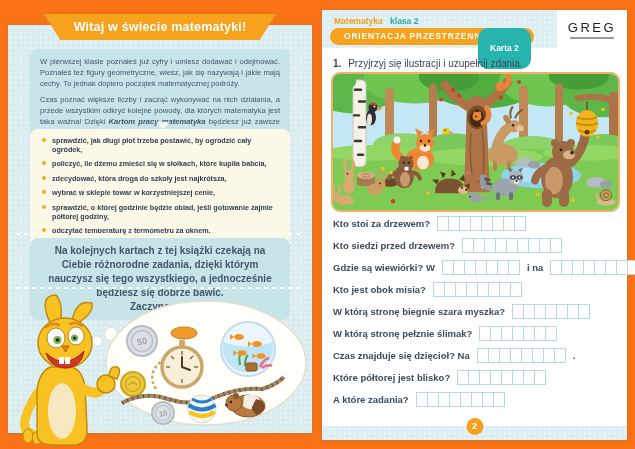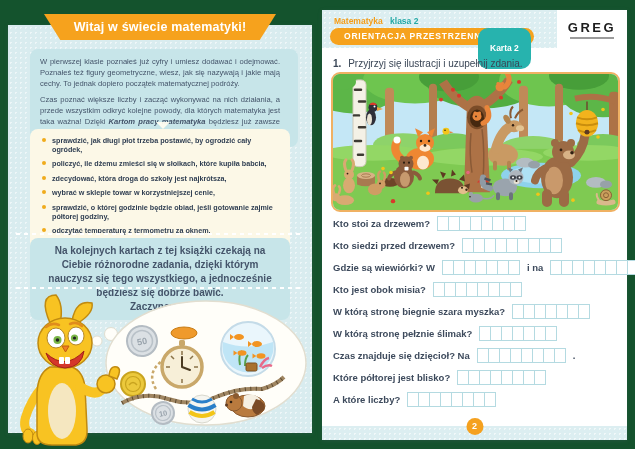--- a/index.html
+++ b/index.html
@@ -1,27 +1,27 @@
 <!DOCTYPE html>
 <html><head>
 <meta charset="utf-8">
 <style>
   html,body{margin:0;padding:0;background:#fff;}
-  .canvas{position:relative;width:635px;height:449px;background:#14532d;overflow:hidden;
+  .canvas{position:relative;width:635px;height:449px;background:#f97316;overflow:hidden;
           font-family:"Liberation Sans",sans-serif;}
   .page{position:absolute;box-shadow:0 1px 4px rgba(80,100,110,.25);}
   
   .page-left{left:8px;top:25px;width:304px;height:408px;background:#d9ecef;
     background-image:radial-gradient(rgba(255,255,255,.55) 1px,transparent 1px);background-size:5px 5px;
     overflow:visible;}
   .banner{position:absolute;top:-11px;left:36px;width:232px;height:26px;background:#f6a21d;
     clip-path:polygon(0 0,100% 0,93% 100%,7% 100%);text-align:center;line-height:26px;
     color:#fff;font-weight:bold;font-size:12.5px;letter-spacing:.2px;}
   .intro-box{position:absolute;top:24px;left:22px;width:240px;background:#c7e5e9;border-radius:8px;
-    padding:7px 18px 9px 10px;color:#44546a;font-size:7.6px;line-height:1.45;text-align:justify;}
+    padding:7px 10px 9px 10px;color:#44546a;font-size:7.6px;line-height:1.45;text-align:justify;}
   .intro-box p{margin:0 0 5px 0;}
   .intro-box p:last-child{margin:0;}
   .tri-down{position:absolute;top:97px;left:148px;width:0;height:0;
     border-left:7px solid transparent;border-right:7px solid transparent;border-top:7px solid rgba(255,252,240,.95);}
   .skills-box{position:absolute;top:104px;left:22px;width:236px;background:#fcf8e7;border-radius:8px;
     padding:7px 12px 6px 12px;}
   .skills-box ul{list-style:none;margin:0;padding:0;}
   .skills-box li{display:flex;align-items:flex-start;gap:6px;margin:0 0 5.4px 0;
     font-size:7.2px;font-weight:bold;color:#2f3e52;line-height:1.25;}
   .skills-box li:last-child{margin-bottom:0;}
@@ -31,21 +31,21 @@
   .dash-1{top:208px;} .dash-2{top:262px;}
   .outro-box{position:absolute;top:213px;left:22px;width:236px;background:#c7e5e9;border-radius:8px;
     padding:6px 12px;color:#44546a;font-size:10px;font-weight:bold;line-height:1.4;text-align:center;}
   .mascot{position:absolute;top:266px;left:2px;width:300px;height:158px;}
   
   .page-right{left:322px;top:10px;width:305px;height:430px;background:#ffffff;}
   .top-band{position:absolute;top:0;left:0;width:100%;height:38px;background:#dceef1;
     background-image:radial-gradient(rgba(255,255,255,.6) 1px,transparent 1px);background-size:5px 5px;}
   .logo-box{position:absolute;top:0;right:0;width:70px;height:38px;background:#fff;
     display:flex;flex-direction:column;align-items:center;justify-content:center;}
-  .logo-text{font-size:13px;font-weight:bold;letter-spacing:2.5px;color:#1d1d1d;}
+  .logo-text{font-size:13px;font-weight:normal;letter-spacing:2.5px;color:#1d1d1d;}
   .logo-sub{width:44px;height:2px;background:#9b9b9b;margin-top:2px;}
   .series-line{position:absolute;top:6px;left:12px;font-size:8.5px;font-weight:bold;}
   .series-title{color:#f59d18;margin-right:5px;}
   .series-grade{color:#23a9a6;text-align:center;}
   .pill-wrap{position:absolute;top:18px;left:8px;height:17px;}
   .pill-orange{position:absolute;left:0;top:0;height:17px;line-height:17px;background:#f6a21d;
     border-radius:10px;padding:0 46px 0 14px;color:#fff;font-size:8.5px;font-weight:bold;letter-spacing:.8px;white-space:nowrap;}
   .pill-teal{position:absolute;left:148px;top:0;height:17px;line-height:17px;background:#27b3ae;
     border-radius:10px;padding:12px 12px;color:#fff;font-size:8.5px;font-weight:bold;white-space:nowrap;}
   .task-line{position:absolute;top:48px;left:11px;font-size:10px;color:#3a4656;}
@@ -568,21 +568,21 @@
             <span class="cell"></span>
             <span class="cell"></span>
             <span class="cell"></span>
             <span class="cell"></span>
             <span class="cell"></span>
             <span class="cell"></span>
             <span class="cell"></span>
           </div>
         </div>
         <div class="q-row">
-          <span class="q-text">A które liczby?</span>
+          <span class="q-text">A które zadania?</span>
           <div class="grid">
             <span class="cell"></span>
             <span class="cell"></span>
             <span class="cell"></span>
             <span class="cell"></span>
             <span class="cell"></span>
             <span class="cell"></span>
             <span class="cell"></span>
             <span class="cell"></span>
           </div>

